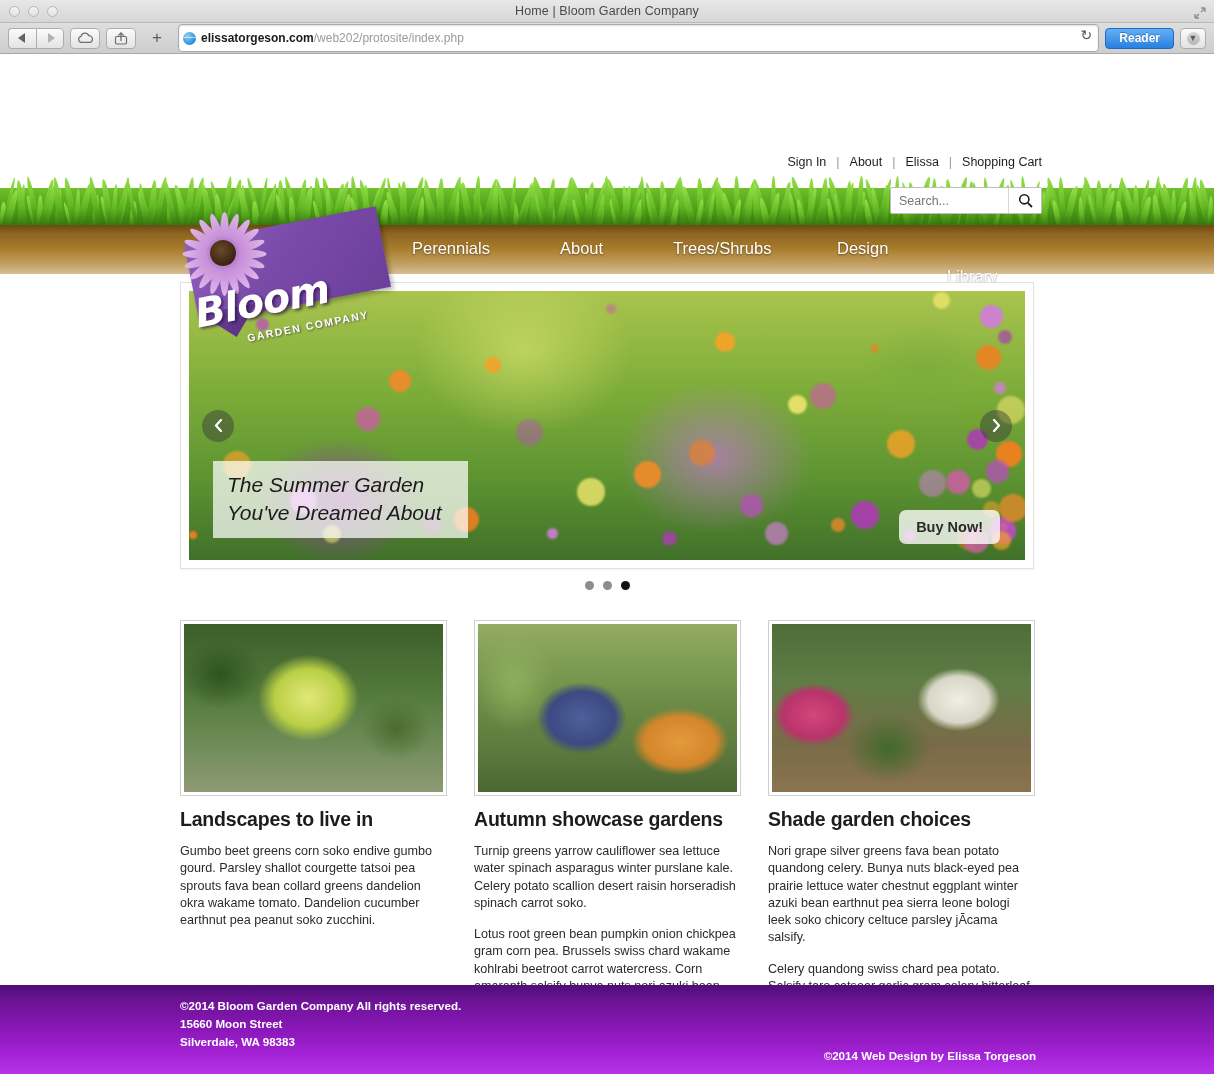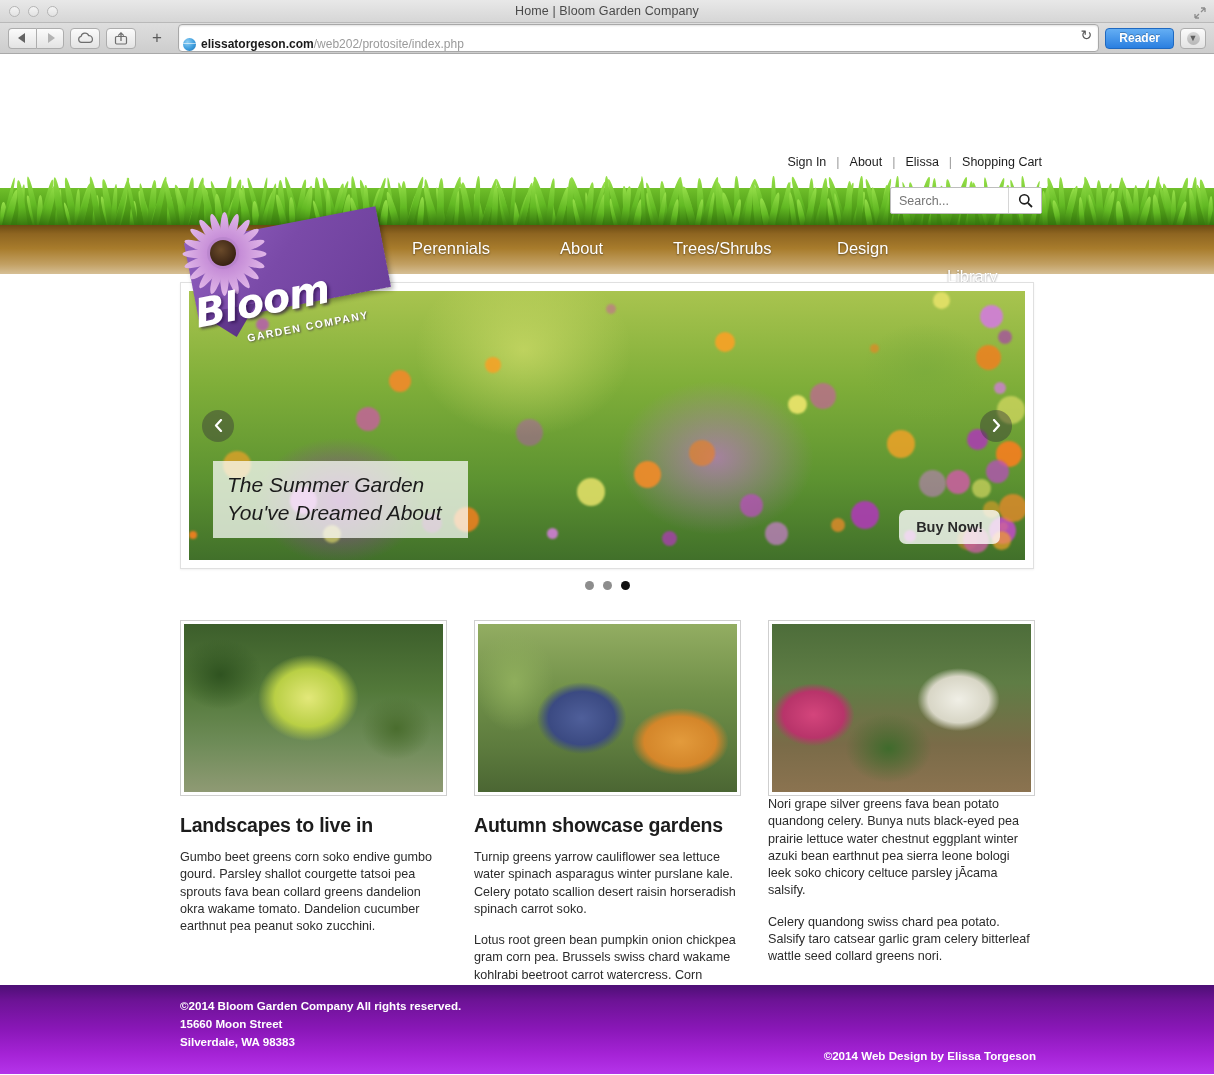--- a/index.html
+++ b/index.html
@@ -50,21 +50,21 @@
   .navgroup { display: flex; }
   .navgroup .tb-btn { width: 28px; border-radius: 0; border-right: none; }
   .navgroup .tb-btn:first-child { border-radius: 4px 0 0 4px; }
   .navgroup .tb-btn:last-child { border-radius: 0 4px 4px 0; border-right: 1px solid #adadad; }
   .tb-btn.single { width: 30px; }
   .tb-btn.plus { width: 30px; border: none; background: none; font-size: 17px; color: #5a5a5a; }
 
   .urlbar {
     flex: 1; height: 28px; background: #fff;
     border: 1px solid #a8a8a8; border-radius: 4px;
-    display: flex; align-items: flex-end; padding: 0 4px;
+    display: flex; align-items: center; padding: 0 4px;
     position: relative; box-shadow: inset 0 1px 2px rgba(0,0,0,.12);
   }
   .favicon {
     width: 13px; height: 13px; border-radius: 50%;
     background: radial-gradient(circle at 35% 32%, #8fd0f5 0%, #3d9ddd 55%, #1f6fae 100%);
     margin-right: 5px; flex: none; position: relative; overflow: hidden;
   }
   .favicon::after{
     content:""; position:absolute; left:0; top:5px; width:13px; height:1px; background:rgba(255,255,255,.6);
   }
@@ -260,21 +260,21 @@
   }
   .img-c {
     background:
       radial-gradient(ellipse 55px 42px at 16% 54%, #d4457c 0%, #b8346a 55%, transparent 75%),
       radial-gradient(ellipse 55px 42px at 72% 45%, #f0efe6 0%, #d8d6c6 55%, transparent 75%),
       radial-gradient(ellipse 60px 48px at 45% 74%, #3f6b2c, transparent 72%),
       linear-gradient(to bottom, #4d6d3a 0%, #5f7d45 35%, #7a6b48 72%, #8b7350 100%);
   }
   .col h2 {
     font-size: 19.5px; font-weight: bold; color: #1c1c1c;
-    margin: 18px 0 12px; letter-spacing: -.2px;
+    margin: 12px 0 12px; letter-spacing: -.2px;
   }
   .col p {
     font-size: 12.6px; line-height: 1.37; color: #2b2b2b; margin-bottom: 14px;
   }
 
   
   .footer {
     position: absolute; left: 0; bottom: 0; width: 1214px; height: 89px;
     background: linear-gradient(to bottom, #4d0f75 0%, #6d1396 18%, #8a17b8 50%, #a523d6 78%, #b534ea 100%);
     z-index: 5;
@@ -729,20 +729,21 @@
             <div class="inner img-b"></div>
           </div>
         <h2>Autumn showcase gardens</h2>
         <p>Turnip greens yarrow cauliflower sea lettuce water spinach asparagus winter purslane kale. Celery potato scallion desert raisin horseradish spinach carrot soko.</p>
         <p>Lotus root green bean pumpkin onion chickpea gram corn pea. Brussels swiss chard wakame kohlrabi beetroot carrot watercress. Corn amaranth salsify bunya nuts nori azuki bean chickweed potato bell pepper artichoke.</p>
       </div>
       <div class="col">
         <div class="col-img">
             <div class="inner img-c"></div>
           </div>
+        <h2>Shade garden choices</h2>
         <p>Nori grape silver greens fava bean potato quandong celery. Bunya nuts black-eyed pea prairie lettuce water chestnut eggplant winter azuki bean earthnut pea sierra leone bologi leek soko chicory celtuce parsley jĀcama salsify.</p>
         <p>Celery quandong swiss chard pea potato. Salsify taro catsear garlic gram celery bitterleaf wattle seed collard greens nori.</p>
       </div>
     </div>
 
     <div class="footer">
       <div class="footer-left">
         <div>©2014 Bloom Garden Company   All rights reserved.</div>
         <div>15660 Moon Street</div>
         <div>Silverdale, WA 98383</div>

